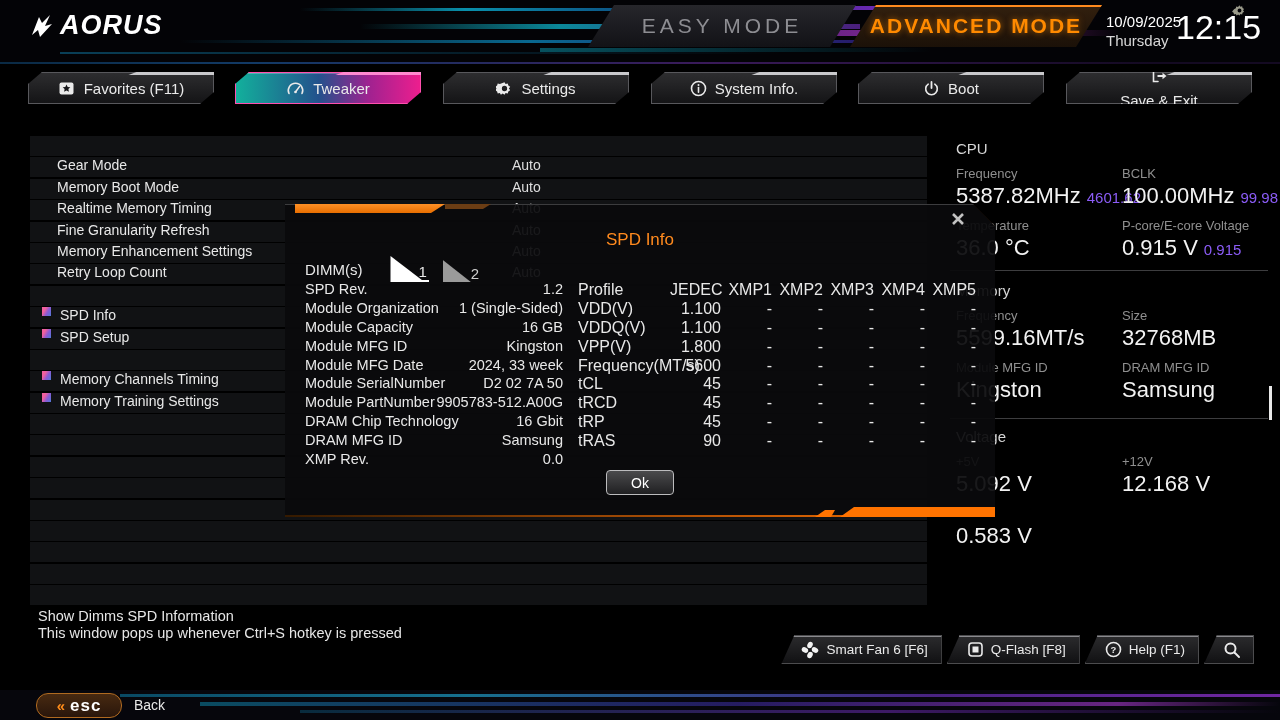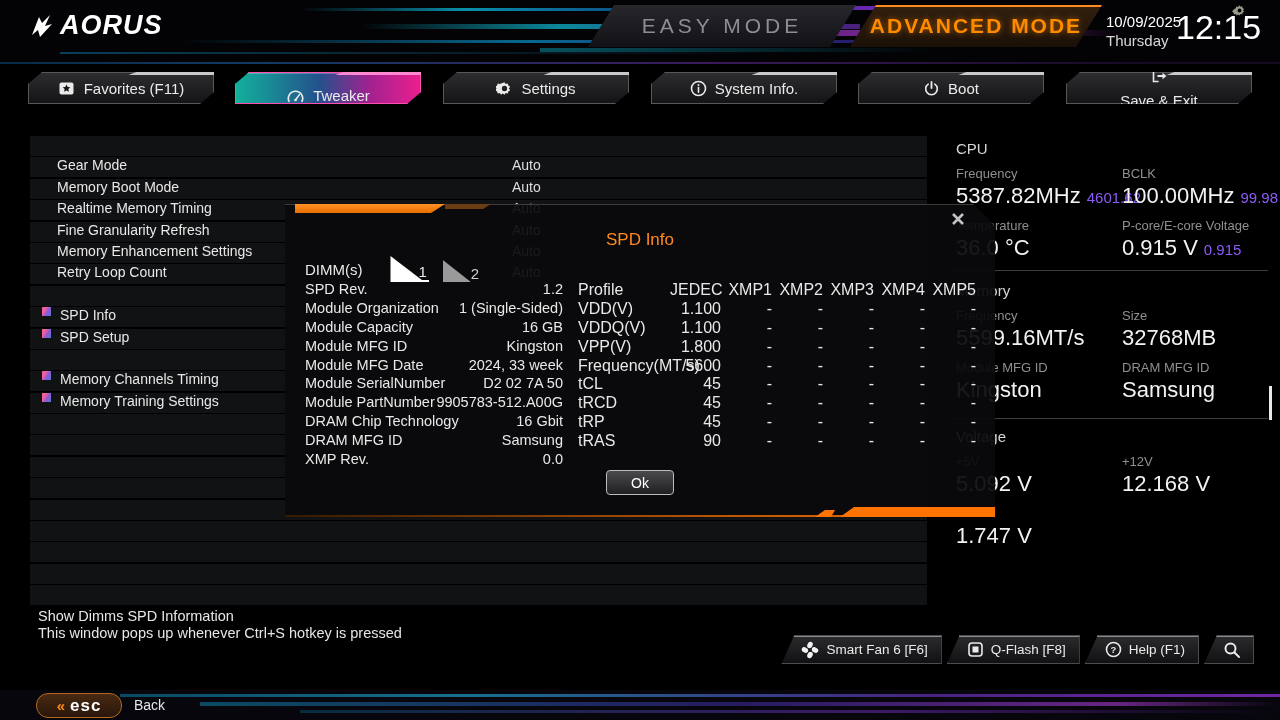--- a/index.html
+++ b/index.html
@@ -26,21 +26,21 @@
   .clock{position:absolute;left:1176px;top:8px;font-size:34px;color:#fff;z-index:3;}
   .hdr-gear{position:absolute;left:1232px;top:3px;z-index:3;cursor:pointer;}
   
   .tab{position:absolute;top:72px;width:186px;height:32px;display:flex;align-items:center;justify-content:center;gap:8px;
        background:linear-gradient(180deg,#2e2e30,#131315);
        clip-path:polygon(14px 0,100% 0,100% calc(100% - 12px),calc(100% - 14px) 100%,0 100%,0 12px);
        box-shadow:inset 0 0 0 1px #58585c;font-size:15px;color:#eaeaea;cursor:pointer;}
   .tab .silver{position:absolute;top:0;right:0;width:46%;height:3px;background:#c9c9cc;
        clip-path:polygon(8px 0,100% 0,100% 100%,0 100%);}
   .tab.active{background:linear-gradient(90deg,#12b19c,#23518c 45%,#a02290 72%,#ee1e8e);
-       box-shadow:inset 0 0 0 1px #ff4fae, inset 0 2px 0 rgba(255,255,255,.25);align-items:flex-end;}
+       box-shadow:inset 0 0 0 1px #ff4fae, inset 0 2px 0 rgba(255,255,255,.25);}
   .tab.active .silver{background:#ff8ad0;}
   
   .settings-list{position:absolute;left:30px;top:136px;width:897px;z-index:1;}
   .menu-row{position:relative;height:20px;margin-bottom:1.4px;background:#111214;
             display:flex;align-items:flex-start;font-size:14px;}
   .menu-row .lbl{margin-left:27px;}
   .menu-row .val{position:absolute;left:482px;color:#dedede;}
   .menu-row .bullet{width:9px;height:9px;margin-left:12px;margin-right:9px;
             background:linear-gradient(120deg,#f0609e 30%,#8a5ad4 60%,#4f7ad8);}
   
@@ -330,21 +330,21 @@
             <div class="sb-value">5.092 V</div>
           </div>
           <div>
             <div class="sb-label">+12V</div>
             <div class="sb-value">12.168 V</div>
           </div>
         </div>
         <div class="sb-row">
           <div>
             <div class="sb-label"></div>
-            <div class="sb-value">1.747 V</div>
+            <div class="sb-value">0.583 V</div>
           </div>
           <div></div>
         </div>
       </div>
     </div>
   <div class="sb-sep" style="top:270px;"></div>
   <div class="sb-sep" style="top:418px;"></div>
   <div class="scroll-thumb"></div>
 
   <div class="dialog">

